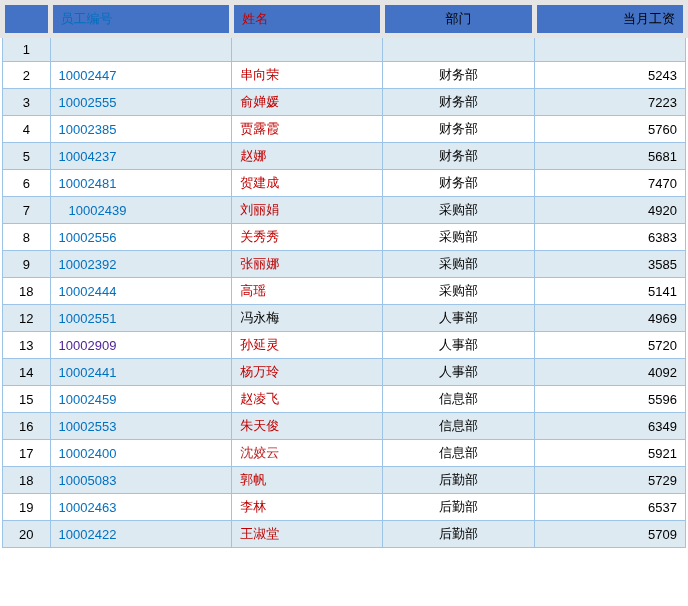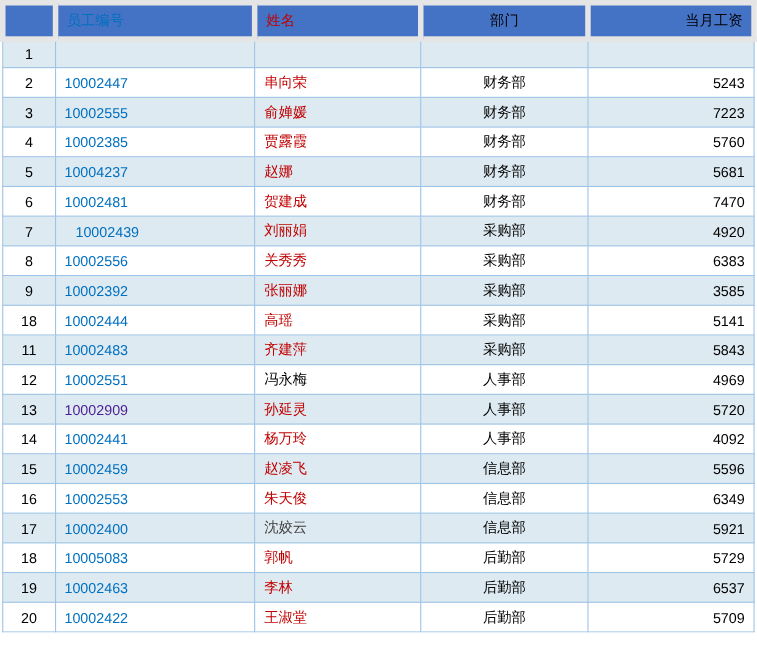--- a/index.html
+++ b/index.html
@@ -168,27 +168,20 @@
           <td class="col-salary">3585</td>
         </tr>
         <tr>
           <td class="col-index">18</td>
           <td class="col-id" style="color: rgb(0, 112, 192);">10002444</td>
           <td class="col-name" style="color: rgb(192, 0, 0);">高瑶</td>
           <td class="col-dept">采购部</td>
           <td class="col-salary">5141</td>
         </tr>
         <tr>
-          <td class="col-index">11</td>
-          <td class="col-id" style="color: rgb(0, 112, 192);">10002483</td>
-          <td class="col-name" style="color: rgb(192, 0, 0);">齐建萍</td>
-          <td class="col-dept">采购部</td>
-          <td class="col-salary">5843</td>
-        </tr>
-        <tr>
           <td class="col-index">12</td>
           <td class="col-id" style="color: rgb(0, 112, 192);">10002551</td>
           <td class="col-name" style="color: #000000; margin-top: 28px;">冯永梅</td>
           <td class="col-dept">人事部</td>
           <td class="col-salary">4969</td>
         </tr>
         <tr>
           <td class="col-index">13</td>
           <td class="col-id" style="color: #4c1d95;">10002909</td>
           <td class="col-name" style="color: rgb(192, 0, 0);">孙延灵</td>
@@ -212,21 +205,21 @@
         <tr>
           <td class="col-index">16</td>
           <td class="col-id" style="color: rgb(0, 112, 192);">10002553</td>
           <td class="col-name" style="color: rgb(192, 0, 0);">朱天俊</td>
           <td class="col-dept">信息部</td>
           <td class="col-salary">6349</td>
         </tr>
         <tr>
           <td class="col-index">17</td>
           <td class="col-id" style="color: rgb(0, 112, 192);">10002400</td>
-          <td class="col-name" style="color: #404040; margin-top: 18px;">沈姣云</td>
+          <td class="col-name" style="color: #b91c1c; margin-top: 18px;">沈姣云</td>
           <td class="col-dept">信息部</td>
           <td class="col-salary">5921</td>
         </tr>
         <tr>
           <td class="col-index">18</td>
           <td class="col-id" style="color: rgb(0, 112, 192);">10005083</td>
           <td class="col-name" style="color: rgb(192, 0, 0);">郭帆</td>
           <td class="col-dept">后勤部</td>
           <td class="col-salary">5729</td>
         </tr>

